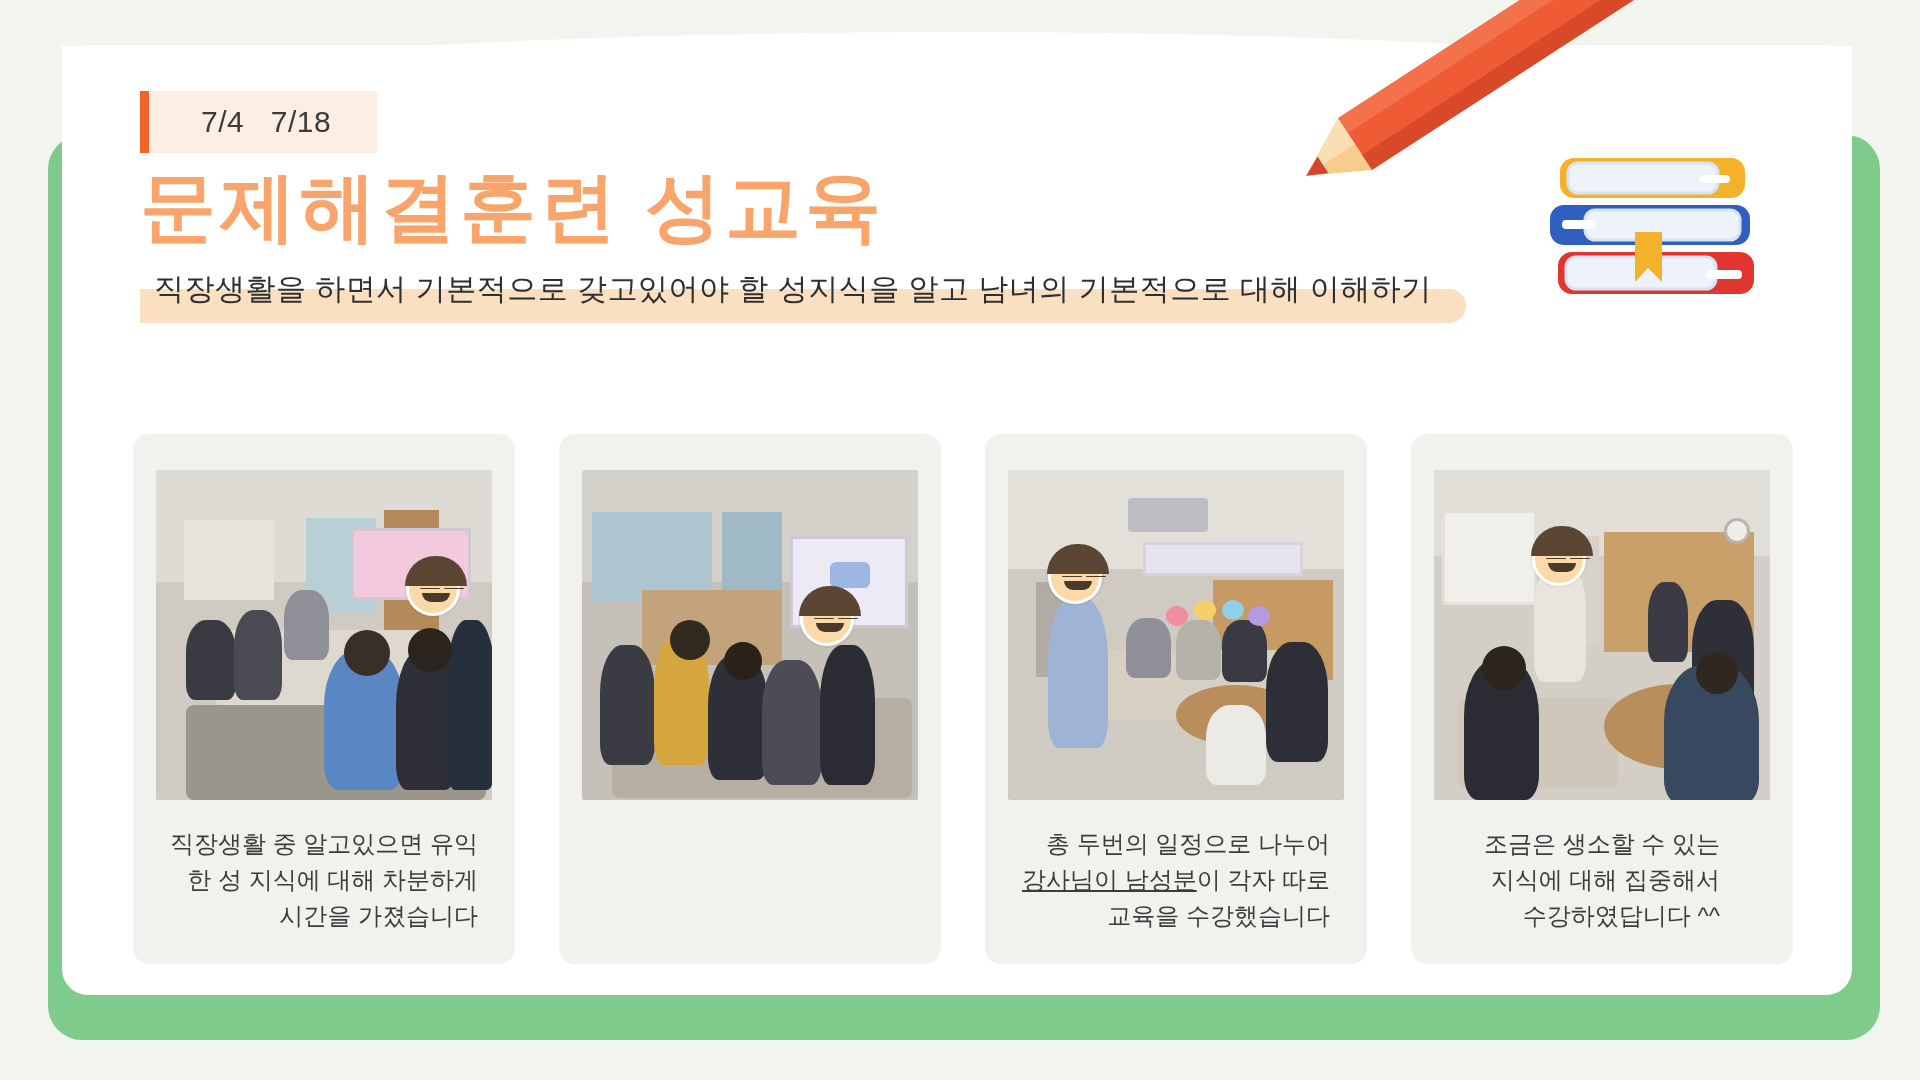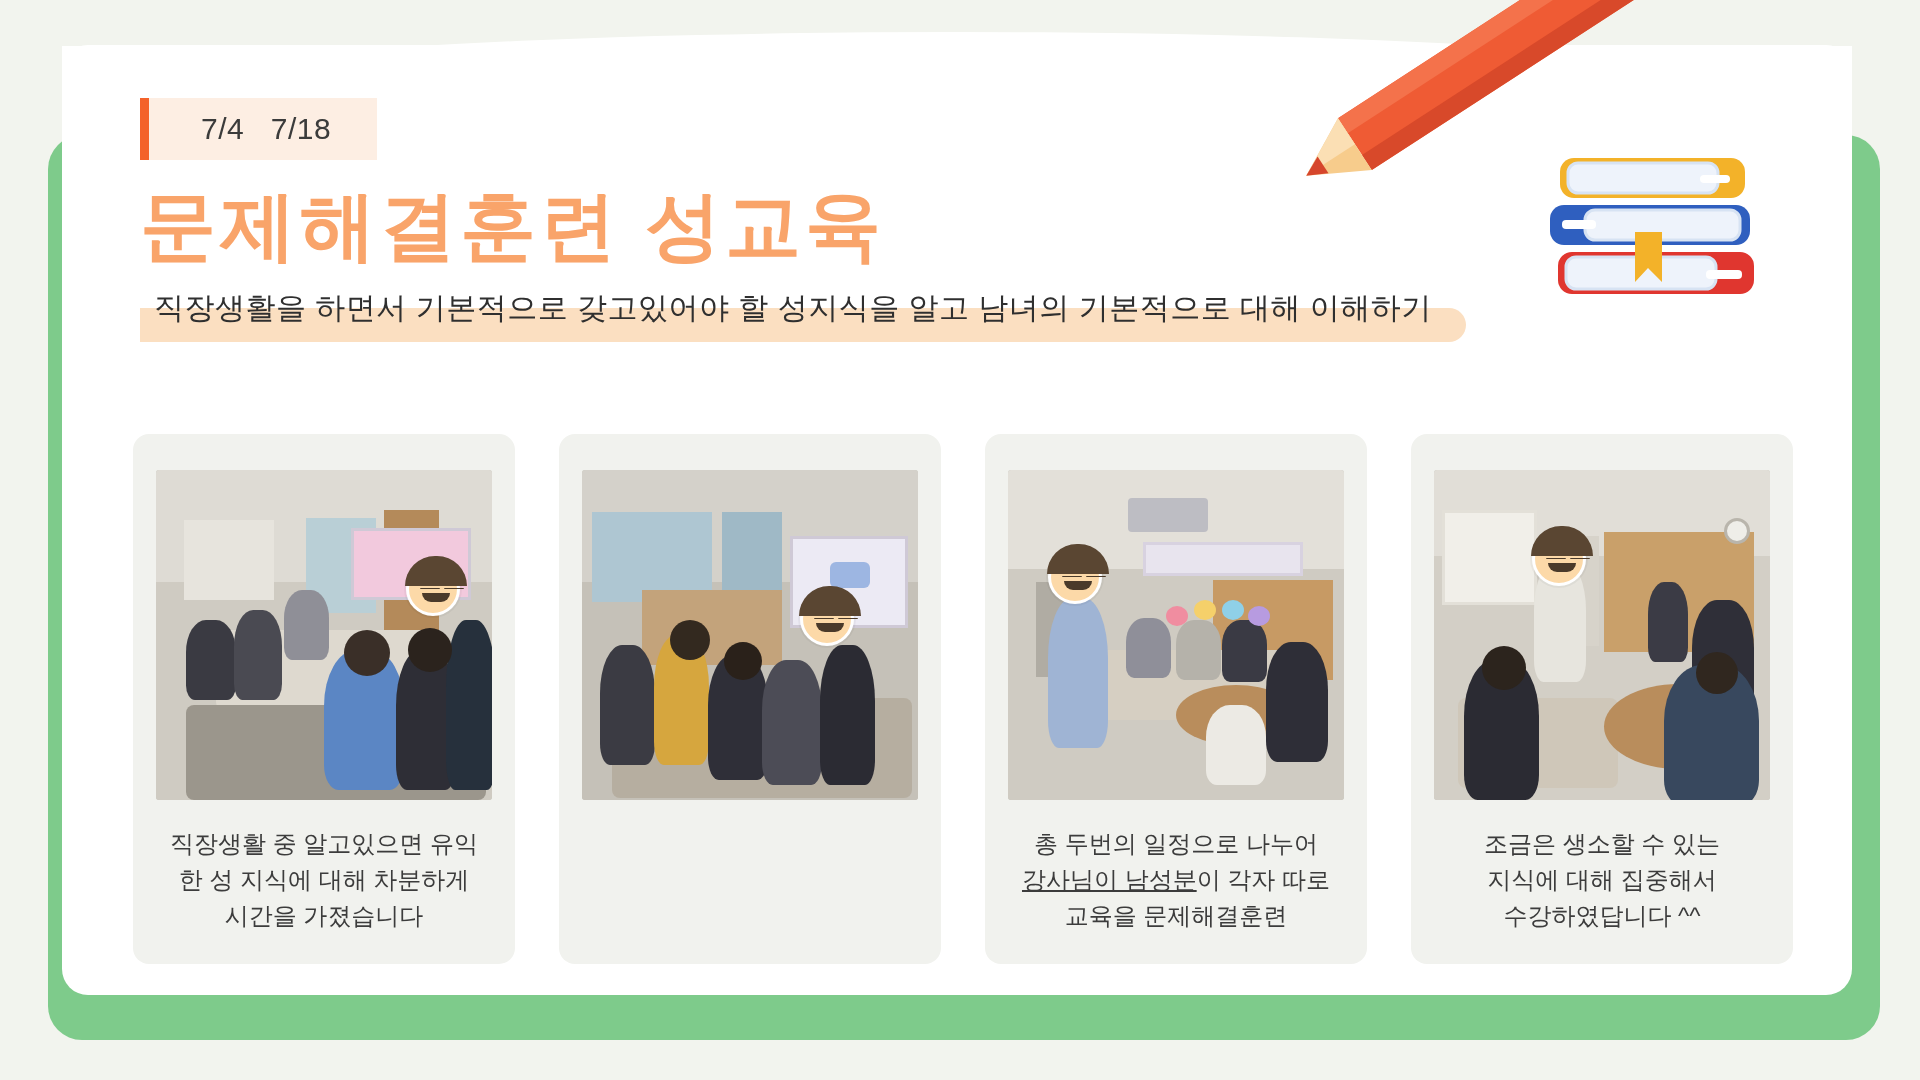--- a/index.html
+++ b/index.html
@@ -57,40 +57,40 @@
 
   
   .books {
     position: absolute;
     left: 1530px; top: 150px;
     width: 250px; height: 160px;
     pointer-events: none;
   }
 
   
-  .header { position: absolute; left: 140px; top: 98px; width: 1400px; }
+  .header { position: absolute; left: 140px; top: 91px; width: 1400px; }
 
   .date-badge {
     display: inline-flex;
     align-items: center;
     height: 62px;
     background: #fdeee3;
     border-left: 9px solid #f4622a;
     padding: 0 46px 0 52px;
   }
   .date-badge .date-text {
     font-size: 30px;
     letter-spacing: 0.5px;
     color: #3b3b3b;
     font-weight: 500;
     white-space: pre;
   }
 
   .main-title {
-    margin-top: 24px;
+    margin-top: 12px;
     font-size: 76px;
     font-weight: 700;
     color: #f9a46a;
     letter-spacing: 4px;
     line-height: 1.1;
     white-space: pre;
   }
 
   
   .subtitle-wrap {
@@ -139,21 +139,21 @@
     border-radius: 3px;
     overflow: hidden;
     position: relative;
     background: #c9c6be;
   }
   .caption {
     margin-top: 26px;
     font-size: 24px;
     line-height: 1.5;
     color: #3c3c3c;
-    text-align: center;
+    text-align: right;
     white-space: pre-line;
   }
   .caption .u { text-decoration: underline; }
   .caption .small { font-size: 19px; }
 
   
   .room { position: absolute; inset: 0; }
   .ceil { position: absolute; left:0; right:0; top:0; height: 34%; background:#dedbd4; }
   .wall { position: absolute; left:0; right:0; top:34%; bottom:0; background:#cfcbc2; }
   .win  { position: absolute; background:#b9cfd6; }
@@ -306,21 +306,21 @@
           <div class="per" style="left:214px;top:150px;width:45px;height:62px;background:#3a3a44;"></div>
           <div class="per" style="left:258px;top:172px;width:62px;height:120px;background:#2e2e37;"></div>
           <div class="per" style="left:198px;top:235px;width:60px;height:80px;background:#eceae4;"></div>
           <div class="blob" style="left:158px;top:136px;width:22px;height:20px;background:#f08da0;"></div>
           <div class="blob" style="left:186px;top:130px;width:22px;height:20px;background:#f5d06a;"></div>
           <div class="blob" style="left:214px;top:130px;width:22px;height:20px;background:#8fd0e8;"></div>
           <div class="blob" style="left:240px;top:136px;width:22px;height:20px;background:#b79be0;"></div>
           <div class="emoji-face" style="left:40px;top:80px;"></div>
         </div>
       </div>
-      <div class="caption"><span>총 두번의 일정으로 나누어</span><br><span class="u">강사님이 남성분</span><span>이 각자 따로</span><br><span>교육을 문제해결훈련</span></div>
+      <div class="caption"><span>총 두번의 일정으로 나누어</span><br><span class="u">강사님이 남성분</span><span>이 각자 따로</span><br><span>교육을 수강했습니다</span></div>
     </div>
 
     <div class="card">
       <div class="photo">
         <div class="room">
           <div class="ceil" style="background:#e1ded7;height:26%;"></div>
           <div class="wall" style="top:26%;background:#d3cfc6;"></div>
           <div class="scr" style="left:8px;top:40px;width:95px;height:95px;background:#f1efe9;border-color:#e3e0d8;"></div>
           <div class="cab" style="left:170px;top:62px;width:150px;height:120px;background:#c9a06a;"></div>
           <div class="cab" style="left:110px;top:66px;width:55px;height:110px;background:#d7d3ca;"></div>

